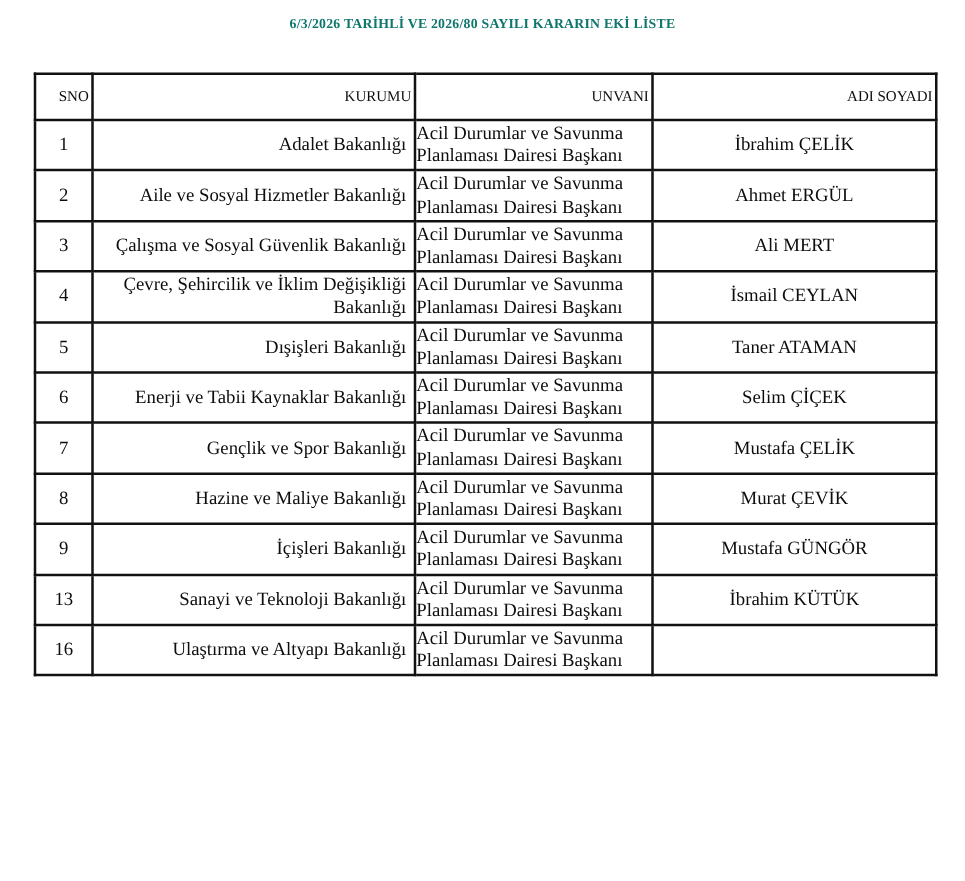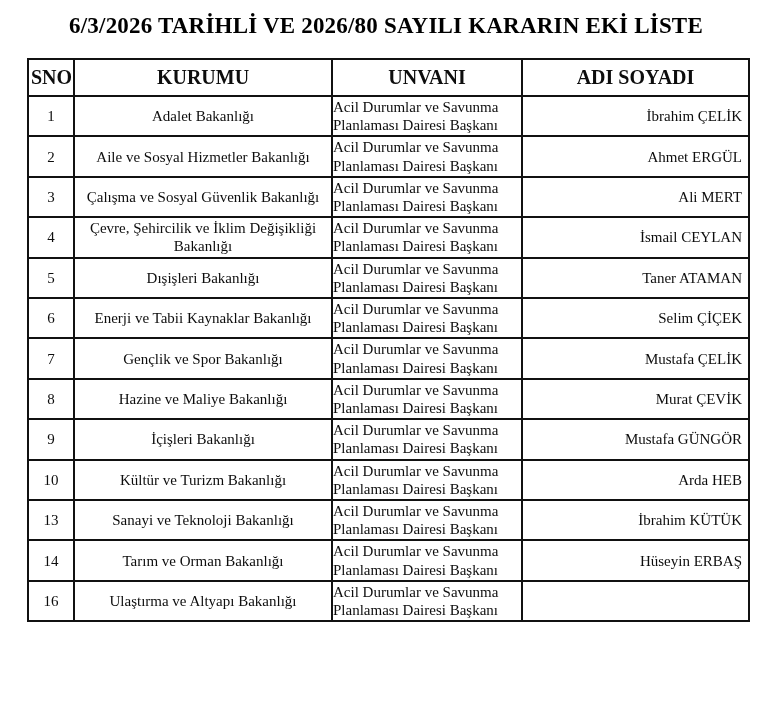--- a/index.html
+++ b/index.html
@@ -13,62 +13,62 @@
     height: 705px;
     background: #ffffff;
     font-family: "Liberation Serif", "DejaVu Serif", serif;
     color: #0d0d0d;
     overflow: hidden;
   }
   .doc-title {
     margin: 0;
     padding-top: 13px;
     text-align: center;
-    font-size: 23px;
+    font-size: 11px;
     font-weight: bold;
     letter-spacing: 0.2px;
-    color: #000000;
+    color: #0f766e;
   }
   table.list-table {
     position: absolute;
     left: 27px;
     top: 58px;
     width: 721px;
     border-collapse: collapse;
     table-layout: fixed;
   }
   .list-table th, .list-table td {
     border: 2px solid #111111;
     font-size: 15px;
     line-height: 18.2px;
     vertical-align: middle;
     overflow: hidden;
   }
   .list-table th {
     height: 31px;
-    font-size: 20px;
-    font-weight: bold;
-    text-align: center;
+    font-size: 12px;
+    font-weight: normal;
+    text-align: right;
     padding: 2px 2px;
   }
   .list-table td {
     padding: 1px 6px;
     height: 35px;
   }
   col.c-sno  { width: 46px; }
   col.c-kur  { width: 258px; }
   col.c-unv  { width: 190px; }
   col.c-adi  { width: 227px; }
   td.col-sno {
     text-align: center;
     padding: 1px 2px;
   }
-  td.col-kurumu { text-align: center; }
+  td.col-kurumu { text-align: right; }
   td.col-unvani { text-align: left; padding: 1px 0; }
-  td.col-adi    { text-align: right; margin-top: 28px; }
+  td.col-adi    { text-align: center; margin-top: 28px; }
 </style>
 </head>
 <body>
 
 <div class="page">
   <h1 class="doc-title">6/3/2026 TARİHLİ VE 2026/80 SAYILI KARARIN EKİ LİSTE</h1>
 
   <table class="list-table">
     <colgroup>
       <col class="c-sno">
@@ -133,36 +133,24 @@
           <td class="col-unvani">Acil Durumlar ve Savunma Planlaması Dairesi Başkanı</td>
           <td class="col-adi">Murat ÇEVİK</td>
         </tr>
         <tr>
           <td class="col-sno">9</td>
           <td class="col-kurumu">İçişleri Bakanlığı</td>
           <td class="col-unvani">Acil Durumlar ve Savunma Planlaması Dairesi Başkanı</td>
           <td class="col-adi">Mustafa GÜNGÖR</td>
         </tr>
         <tr>
-          <td class="col-sno">10</td>
-          <td class="col-kurumu">Kültür ve Turizm Bakanlığı</td>
-          <td class="col-unvani">Acil Durumlar ve Savunma Planlaması Dairesi Başkanı</td>
-          <td class="col-adi">Arda HEB</td>
-        </tr>
-        <tr>
           <td class="col-sno">13</td>
           <td class="col-kurumu">Sanayi ve Teknoloji Bakanlığı</td>
           <td class="col-unvani">Acil Durumlar ve Savunma Planlaması Dairesi Başkanı</td>
           <td class="col-adi">İbrahim KÜTÜK</td>
-        </tr>
-        <tr>
-          <td class="col-sno">14</td>
-          <td class="col-kurumu">Tarım ve Orman Bakanlığı</td>
-          <td class="col-unvani">Acil Durumlar ve Savunma Planlaması Dairesi Başkanı</td>
-          <td class="col-adi">Hüseyin ERBAŞ</td>
         </tr>
         <tr>
           <td class="col-sno">16</td>
           <td class="col-kurumu">Ulaştırma ve Altyapı Bakanlığı</td>
           <td class="col-unvani">Acil Durumlar ve Savunma Planlaması Dairesi Başkanı</td>
           <td class="col-adi"></td>
         </tr>
       </tbody>
   </table>
 </div>

